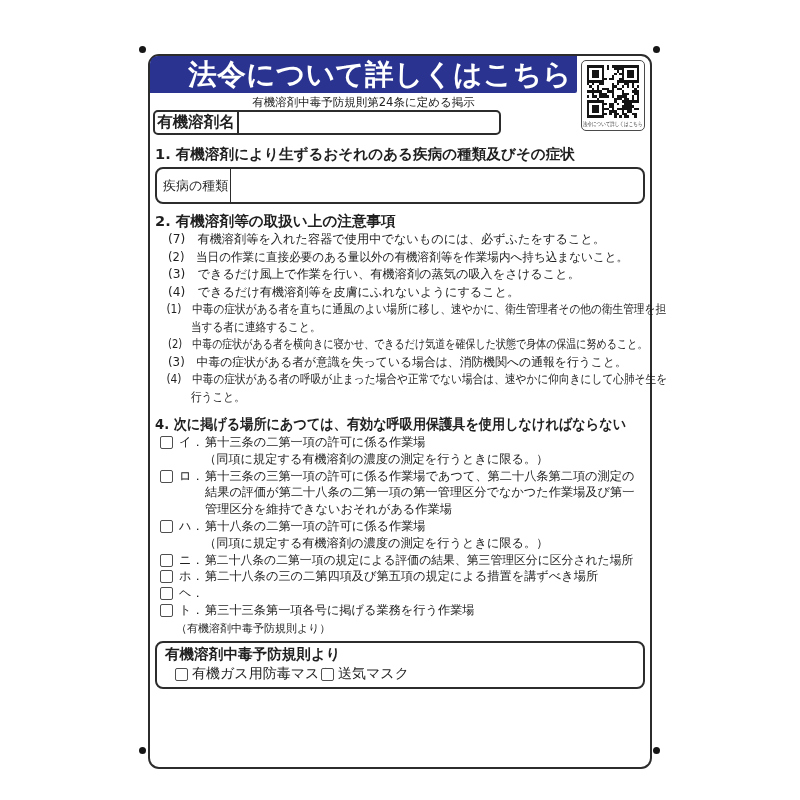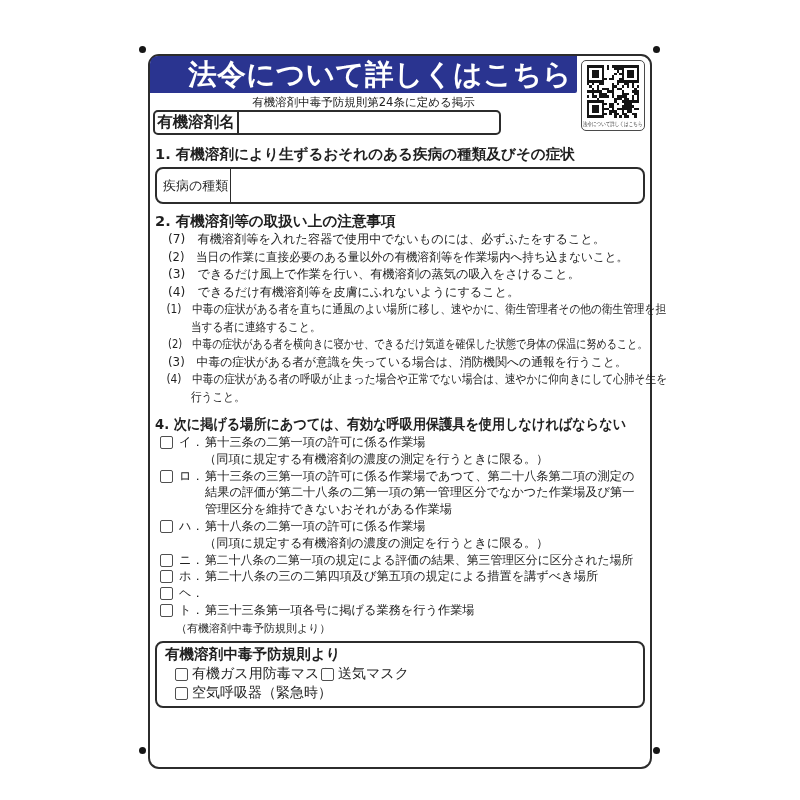--- a/index.html
+++ b/index.html
@@ -409,21 +409,17 @@
       <div class="pheading">有機溶剤中毒予防規則より</div>
       <div class="pgrid">
         <div class="pitem">
           <span class="cb"></span>
           <span class="plabel">有機ガス用防毒マスク</span>
         </div>
         <div class="pitem">
           <span class="cb"></span>
           <span class="plabel">送気マスク</span>
         </div>
-        <div class="pitem">
-          <span class="cb"></span>
-          <span class="plabel">空気呼吸器（緊急時）</span>
-        </div>
       </div>
     </div>
 
   </div>
 </div>
 
 </body></html>

